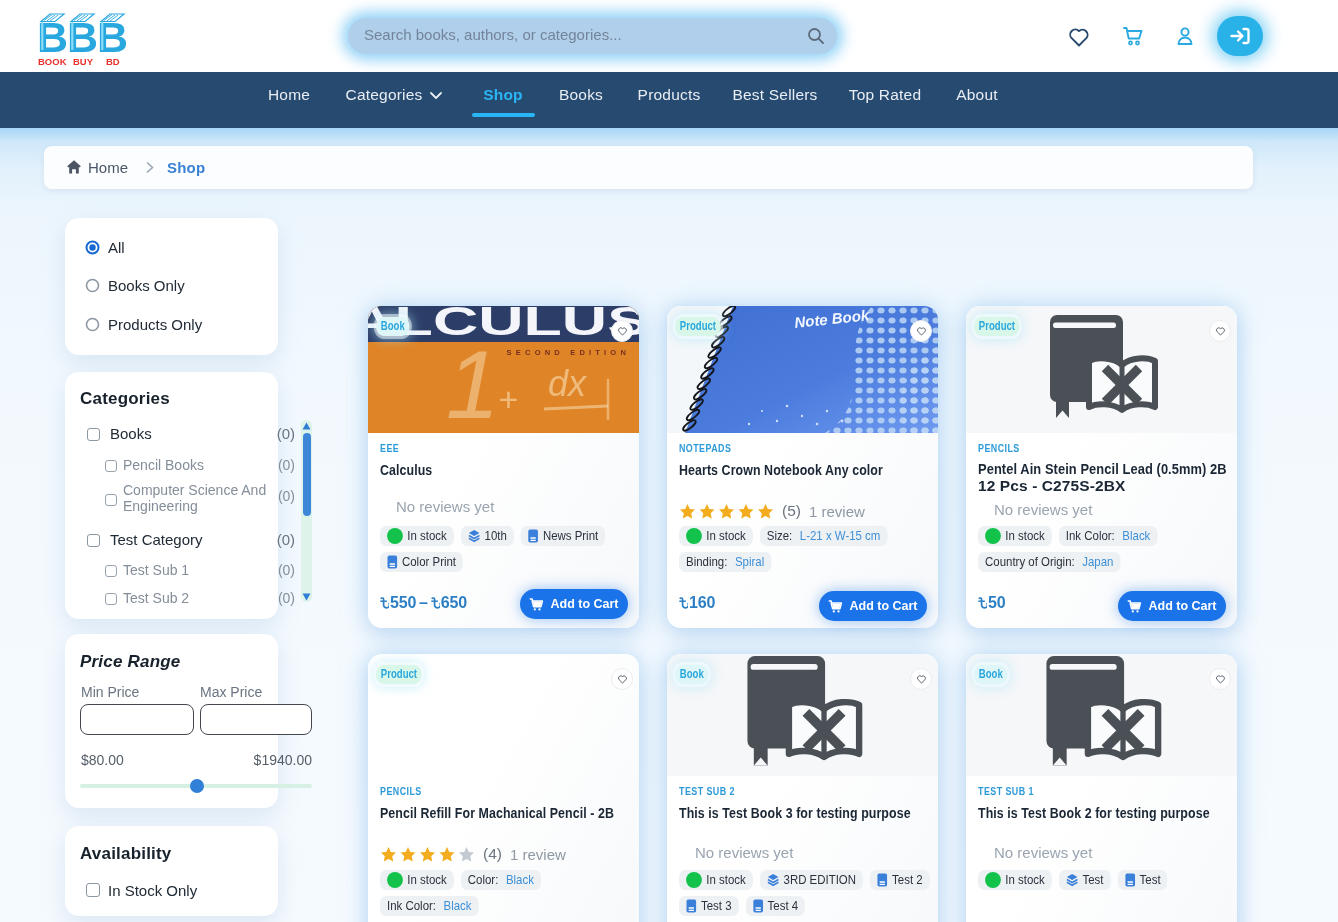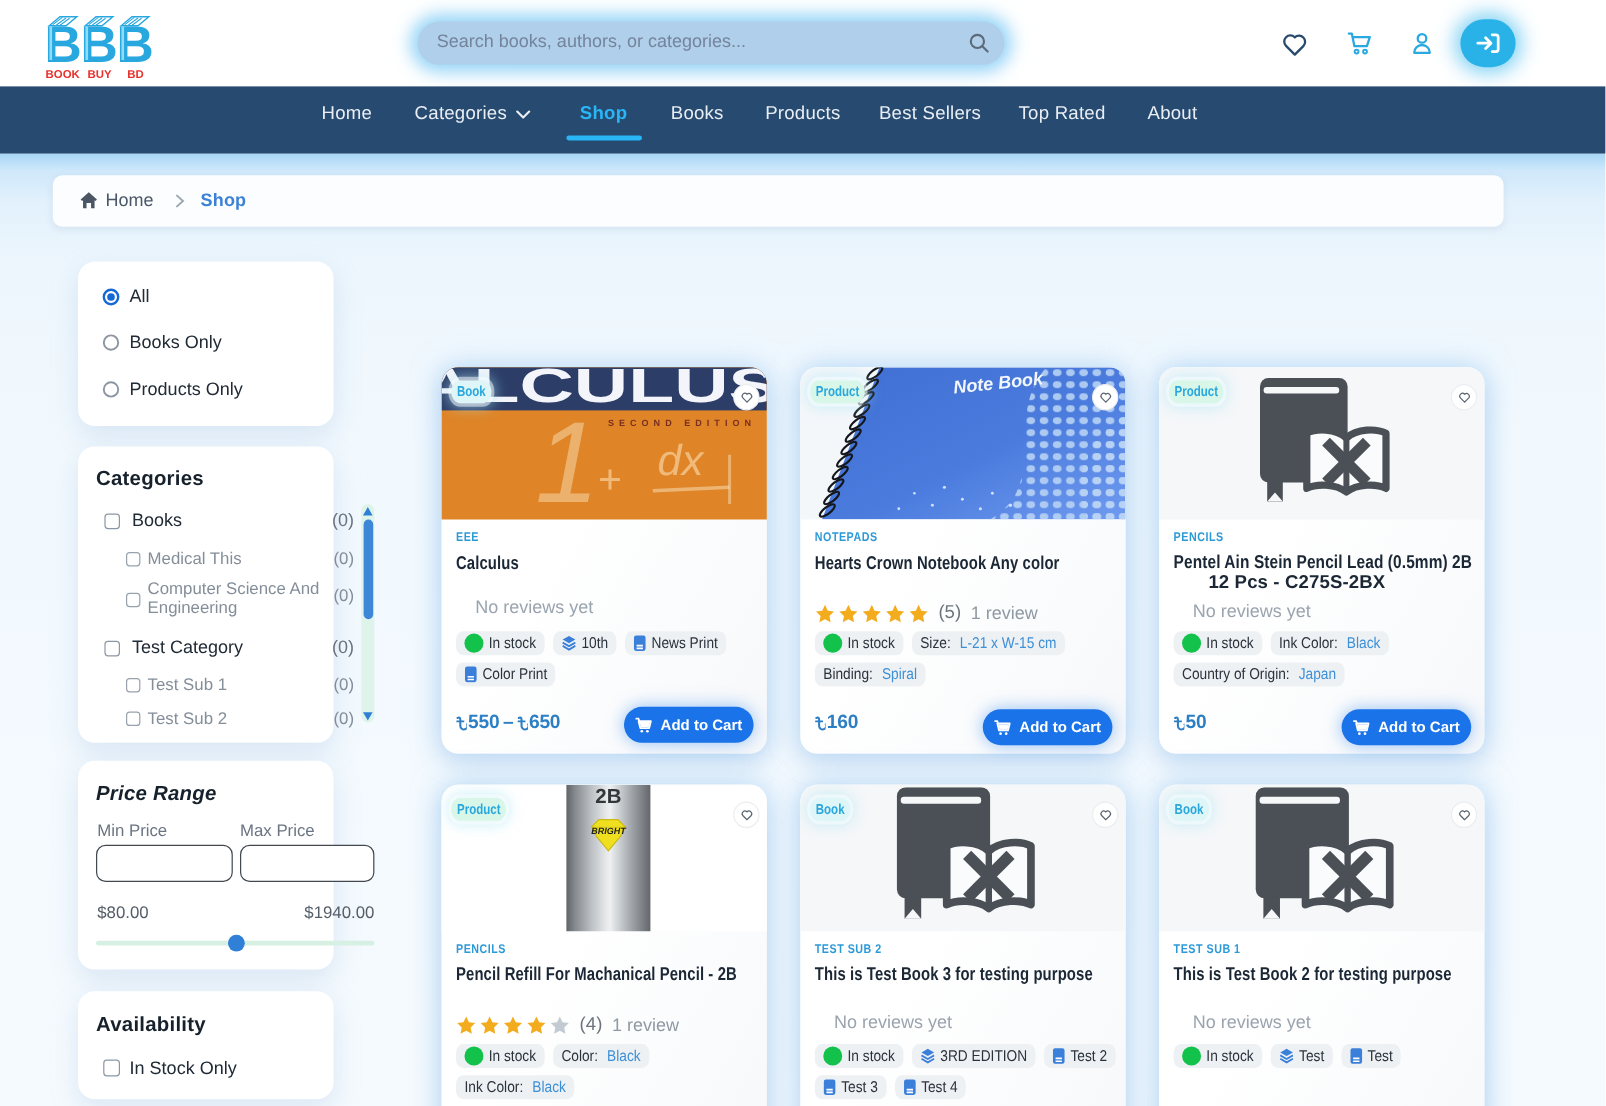--- a/index.html
+++ b/index.html
@@ -143,21 +143,21 @@
 <div class="scard" style="top:372px;height:247px;">
   <div class="shead" style="top:17px;">Categories</div>
 
   <div class="abs" style="left:0;top:48px;width:263px;height:190px;">
 
     <div class="abs" style="left:22px;top:8px;width:13px;height:13px;border:1.7px solid #8d97a3;border-radius:3px;"></div>
     <div class="abs" style="left:45px;top:5px;font-size:15px;color:#212b36;">Books</div>
     <div class="abs" style="left:0px;top:5px;width:230px;text-align:right;font-size:15px;color:#6a7480;">(0)</div>
 
     <div class="abs" style="left:40px;top:40px;width:12px;height:12px;border:1.6px solid #98a2ad;border-radius:3px;"></div>
-    <div class="abs" style="left:58px;top:37px;font-size:14px;color:#848e99;">Medical This</div>
+    <div class="abs" style="left:58px;top:37px;font-size:14px;color:#848e99;">Pencil Books</div>
     <div class="abs" style="left:0px;top:37px;width:230px;text-align:right;font-size:14px;color:#848e99;">(0)</div>
 
     <div class="abs" style="left:40px;top:74px;width:12px;height:12px;border:1.6px solid #98a2ad;border-radius:3px;"></div>
     <div class="abs" style="left:58px;top:63px;font-size:14px;color:#848e99;line-height:15.5px;">Computer Science And<br>Engineering</div>
     <div class="abs" style="left:0px;top:68px;width:230px;text-align:right;font-size:14px;color:#848e99;">(0)</div>
 
     <div class="abs" style="left:22px;top:114px;width:13px;height:13px;border:1.7px solid #8d97a3;border-radius:3px;"></div>
     <div class="abs" style="left:45px;top:111px;font-size:15px;color:#212b36;">Test Category</div>
     <div class="abs" style="left:0px;top:111px;width:230px;text-align:right;font-size:15px;color:#6a7480;">(0)</div>
 
@@ -359,21 +359,21 @@
     </svg>
   </div>
   <div class="badge" style="background:#d8f7e9;">Product</div>
   <div class="heartbtn">
         <svg width="11" height="10" viewBox="0 0 24 22">
           <path d="M12 20 4.7 12.7a5.1 5.1 0 0 1 0-7.2 5.1 5.1 0 0 1 7.2 0l.1.1.1-.1a5.1 5.1 0 0 1 7.2 7.2z" fill="none" stroke="#5b6570" stroke-width="2.2"></path>
         </svg>
       </div>
   <div class="pcat" style="top:136px;">PENCILS</div>
   <div class="ptitle" style="top:155px;line-height:16.5px;transform:scaleX(.83);">Pentel Ain Stein Pencil Lead (0.5mm) 2B</div>
-  <div class="ptitle" style="top:172px;line-height:16.5px;transform:scaleX(1);margin-left:29px;">12 Pcs - C275S-2BX</div>
+  <div class="ptitle" style="top:172px;line-height:16.5px;transform:scaleX(1);">12 Pcs - C275S-2BX</div>
   <div class="norev" style="top:195px;">No reviews yet</div>
   <div class="tagrow" style="top:220px;">
     <div class="tag"><span class="dot"></span>In stock</div>
     <div class="tag">Ink Color:&nbsp;<span class="v">Black</span></div>
   </div>
   <div class="tagrow" style="top:246px;">
     <div class="tag">Country of Origin:&nbsp;<span class="v">Japan</span></div>
   </div>
   <div class="price" style="top:288px;"><svg width="9" height="15" viewBox="0 0 11 16" style="margin-right:1px;">
           <path d="M1.6 1.7 C3.2 0.8 4.4 1.3 4.4 3.4 V9.8 a3.6 3.6 0 1 0 6.8-1.7" fill="none" stroke="#2c7fc4" stroke-width="2.1" stroke-linecap="round"></path>
@@ -381,31 +381,20 @@
         </svg>50</div>
   <div class="cartbtn" style="left:152px;top:285px;"><svg width="15" height="15" viewBox="0 0 24 24">
           <path d="M2 3h3l.8 3.2h15.7l-2.3 9.3H7.3L5 6.2" fill="none" stroke="#fff" stroke-width="2.4" stroke-linecap="round" stroke-linejoin="round"></path>
           <path d="M6.2 7.2h14.2l-1.9 7.3H8Z" fill="#fff"></path>
           <circle cx="9.3" cy="19.8" r="1.8" fill="#fff"></circle>
           <circle cx="16.8" cy="19.8" r="1.8" fill="#fff"></circle>
         </svg>Add to Cart</div>
 </div>
 
 <div class="pc" style="left:368px;top:654px;">
-  <div class="pimg" style="background:#fff;height:122px;">
-    <div class="abs" style="left:104px;top:0;width:70px;height:127px;background:linear-gradient(90deg,#606468 0%,#84898e 10%,#b8bcc0 28%,#e1e3e5 45%,#eef0f1 52%,#cfd2d5 62%,#999ea3 80%,#63676b 100%);"></div>
-    <div class="abs" style="left:104px;top:0;width:70px;text-align:center;font-size:17px;font-weight:bold;color:#33373b;">2B</div>
-    <div class="abs" style="left:121px;top:27px;width:36px;height:30px;">
-      <svg width="36" height="30" viewBox="0 0 36 30">
-            <path d="M4 8 H32 L28 16 18 28 8 16Z" fill="#f0df1f" stroke="#caba17" stroke-width="1"></path>
-            <path d="M4 8 10 2 H26 L32 8" fill="#f0df1f" stroke="#caba17" stroke-width="1"></path>
-            <text x="18" y="14" font-size="7.5" font-weight="bold" font-style="italic" fill="#1d1f22" text-anchor="middle">BRIGHT</text>
-          </svg>
-    </div>
-  </div>
   <div class="badge" style="background:#d8f7e9;">Product</div>
   <div class="heartbtn">
         <svg width="11" height="10" viewBox="0 0 24 22">
           <path d="M12 20 4.7 12.7a5.1 5.1 0 0 1 0-7.2 5.1 5.1 0 0 1 7.2 0l.1.1.1-.1a5.1 5.1 0 0 1 7.2 7.2z" fill="none" stroke="#5b6570" stroke-width="2.2"></path>
         </svg>
       </div>
   <div class="pcat" style="top:131px;">PENCILS</div>
   <div class="ptitle" style="top:150px;">Pencil Refill For Machanical Pencil - 2B</div>
   <div class="abs" style="left:12px;top:191px;display:flex;align-items:center;gap:4px;">
     <svg width="96" height="17" viewBox="0 0 96 17">

